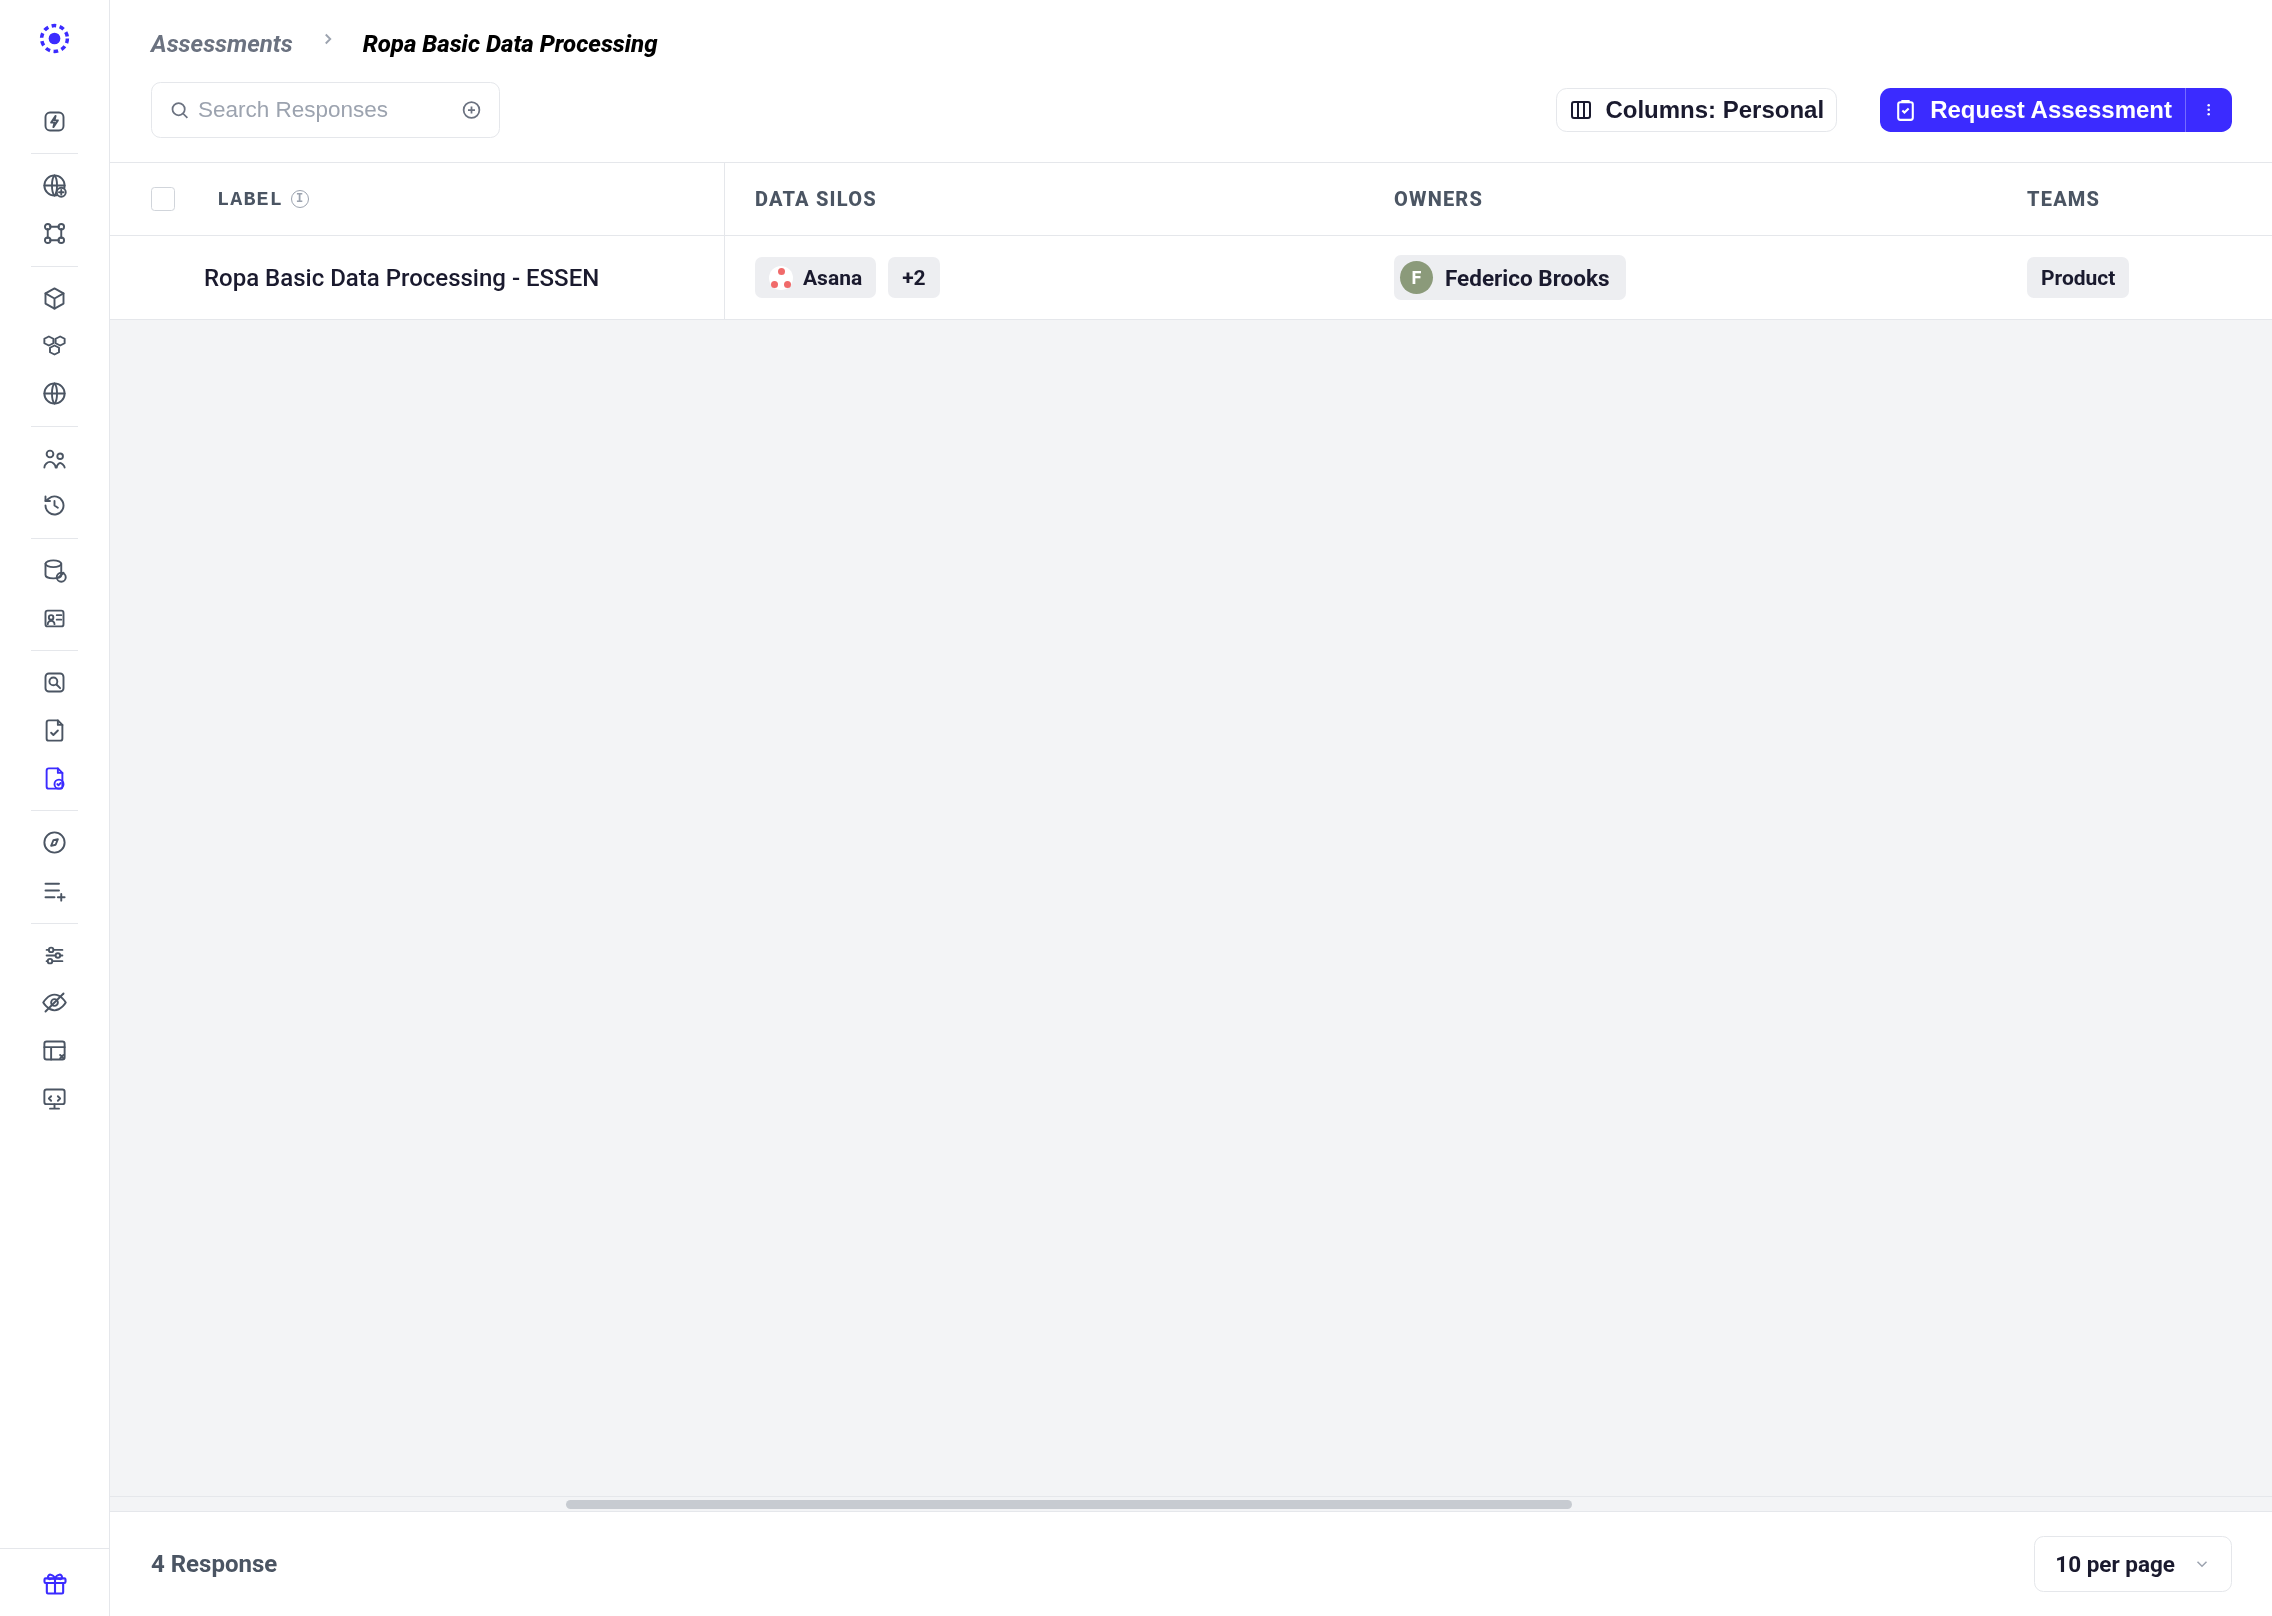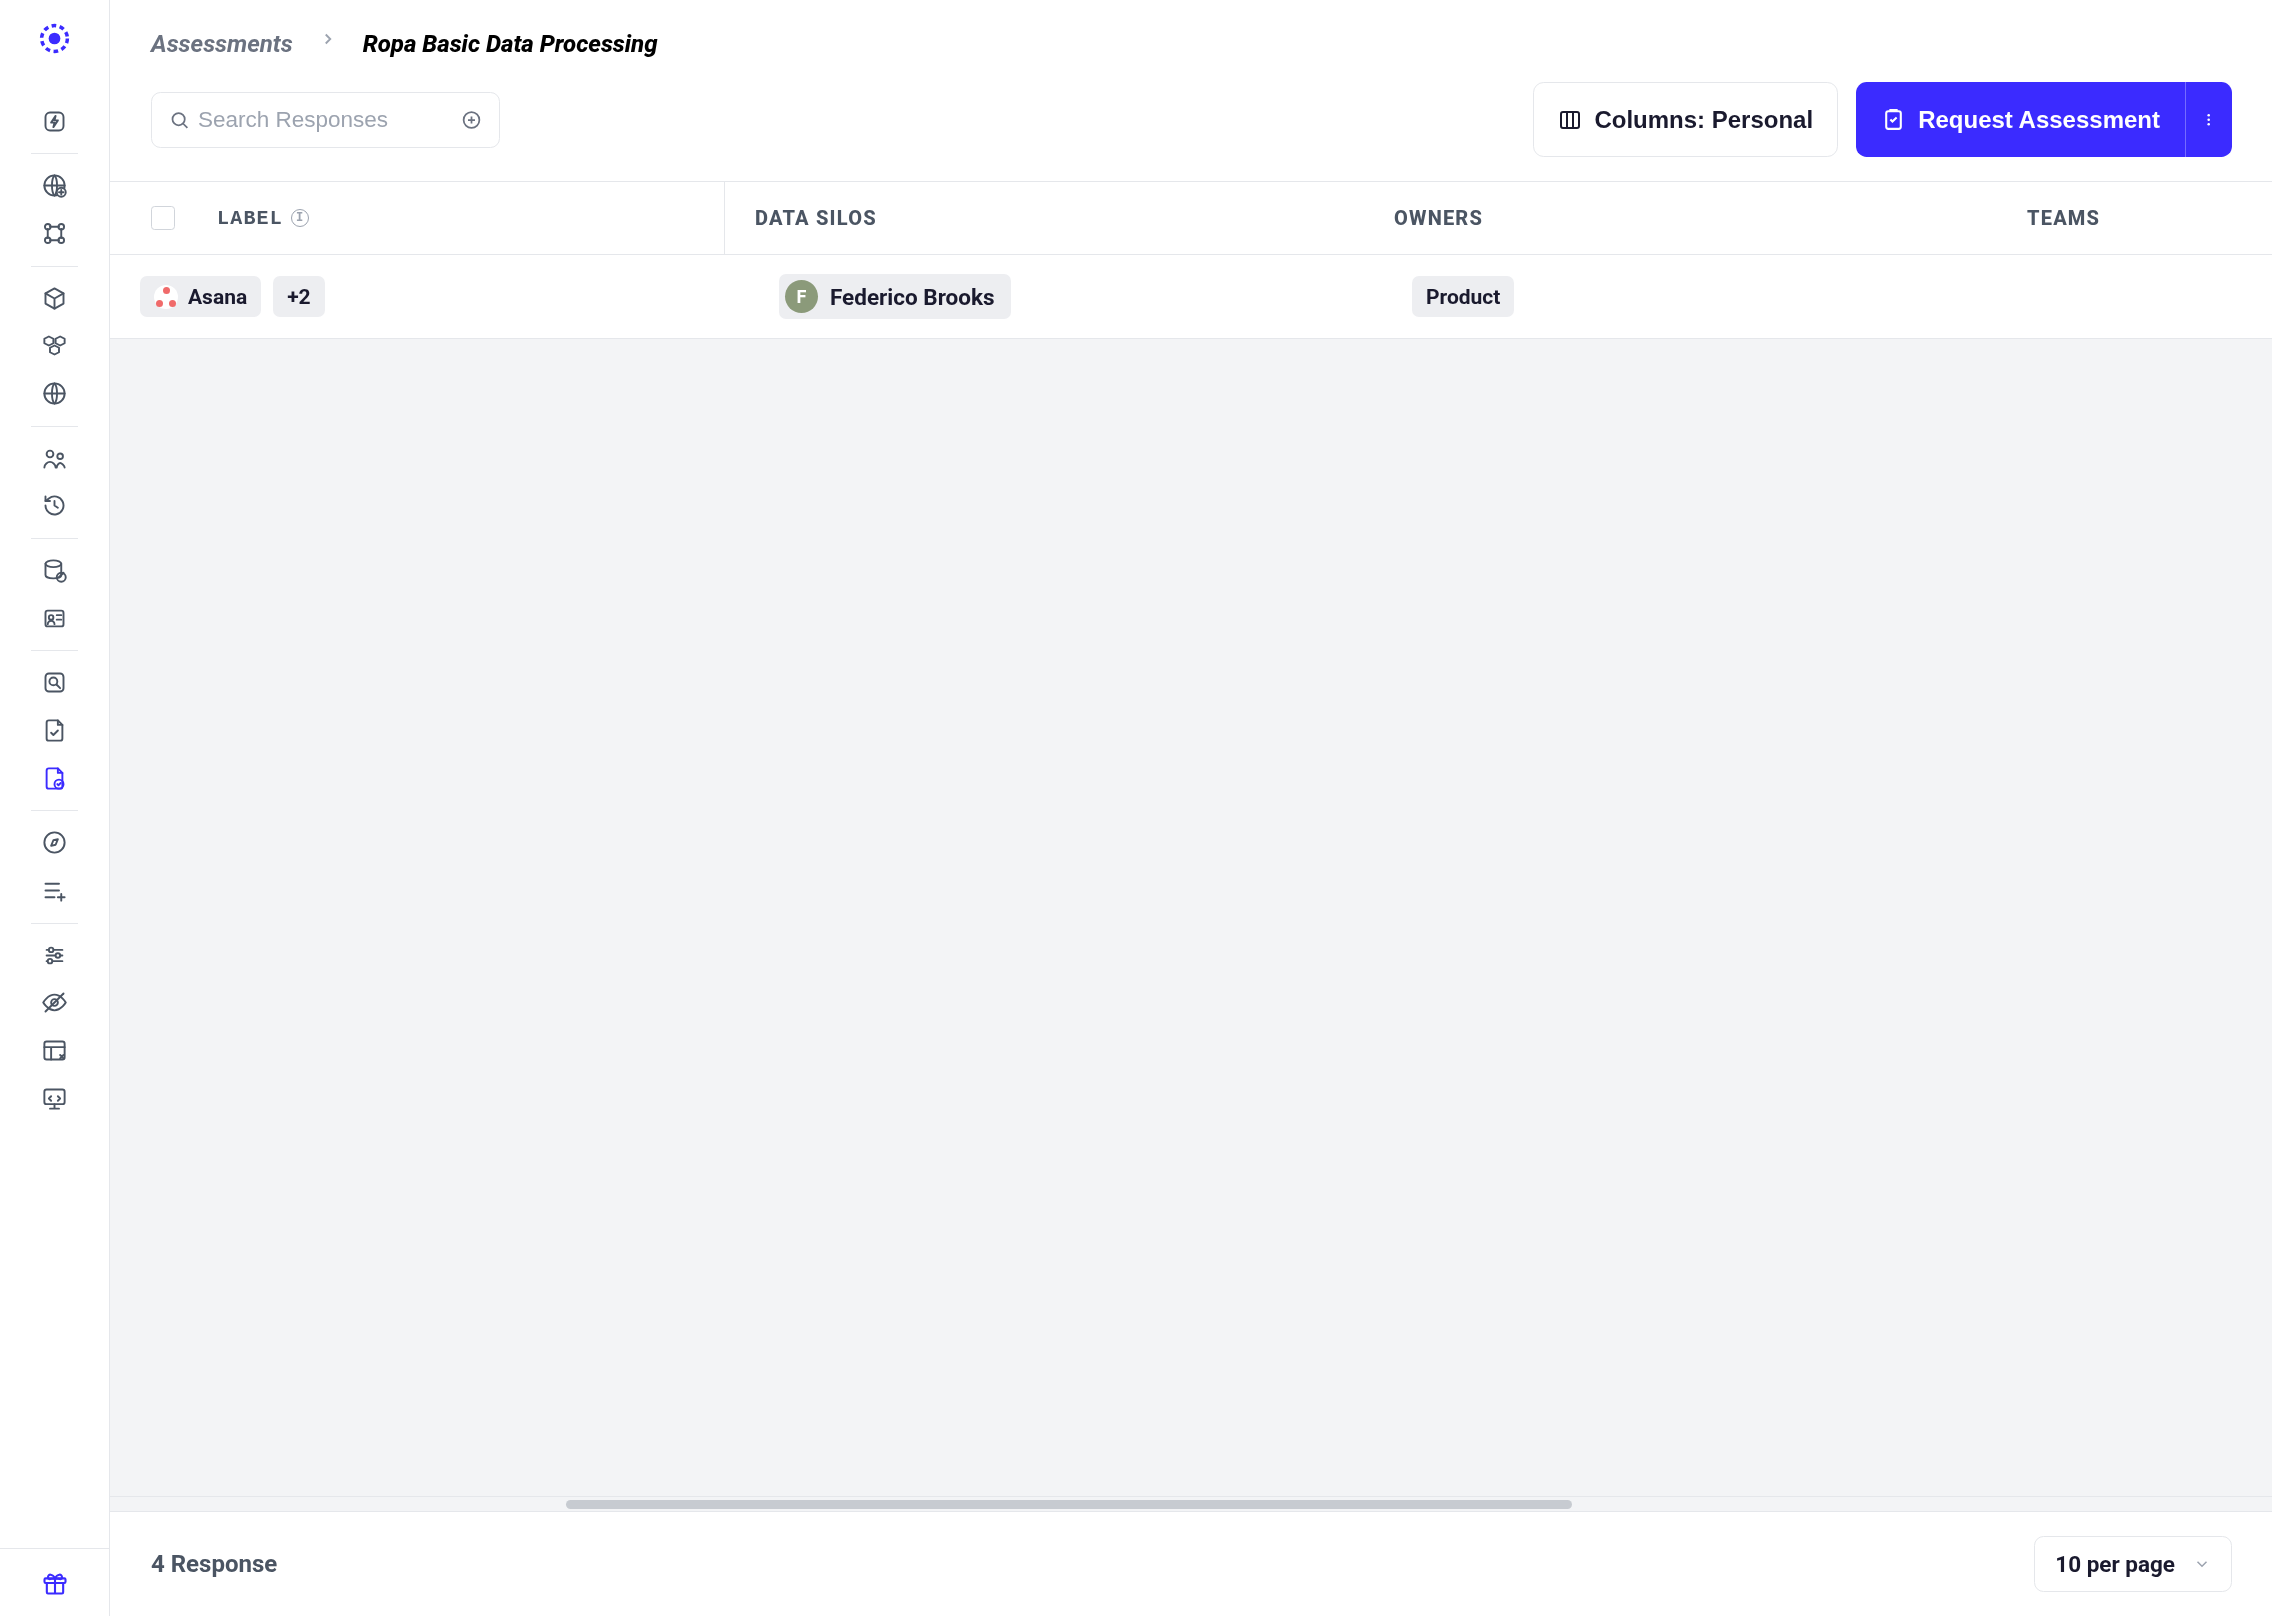--- a/index.html
+++ b/index.html
@@ -18,21 +18,21 @@
 .breadcrumb-link { font-size: 24px; font-weight: 700; color: #6b7280; cursor: pointer; }
 .breadcrumb-current { font-size: 24px; font-weight: 800; color: #000000; }
 .breadcrumb-chevron { color: #9ca3af; }
 .toolbar { display: flex; align-items: center; padding: 0 41px 24px; gap: 12px; }
 .search-wrap { position: relative; width: 349px; }
 .search-input { width: 100%; height: 56px; border: 0.6px solid #e5e7eb; border-radius: 9.5px; padding: 0 59px 0 46px; font-size: 22.5px; color: #1a1a2e; background: #fff; }
 .search-input::placeholder { color: #9ca3af; }
 .search-icon-left { position: absolute; left: 18px; top: 50%; transform: translateY(-50%); color: #6b7280; }
 .search-icon-right { position: absolute; right: 18px; top: 50%; transform: translateY(-50%); color: #6b7280; cursor: pointer; }
 .toolbar-right { margin-left: auto; display: flex; align-items: center; gap: 18px; }
-.btn { display: flex; align-items: center; gap: 12px; height: 75px; padding: 0 24px; border-radius: 10.7px; font-size: 24px; font-weight: 700; cursor: pointer; border: 0.6px solid transparent; }
+.btn { display: flex; align-items: center; gap: 12px; height: 44px; padding: 0 12px; border-radius: 10.7px; font-size: 24px; font-weight: 700; cursor: pointer; border: 0.6px solid transparent; margin-left: 25px; }
 .btn-secondary { background: #fff; border-color: #e5e7eb; color: #1a1a2e; }
 .btn-primary-group { display: flex; }
 .btn-primary { background: #3b2bff; color: #fff; border-radius: 10.7px 0 0 10.7px; }
 .btn-primary-more { background: #3b2bff; color: #fff; border-radius: 0 10.7px 10.7px 0; width: 47px; display: flex; align-items: center; justify-content: center; border-left: 0.6px solid rgba(255,255,255,0.3); cursor: pointer; }
 .table-region { flex: 1; display: flex; flex-direction: column; overflow: hidden; }
 .table-header { display: flex; align-items: center; border-top: 0.6px solid #e5e7eb; border-bottom: 0.6px solid #e5e7eb; background: #fff; }
 .col-label-header { display: flex; align-items: center; gap: 18px; padding: 24px 30px 24px 41px; width: 615px; flex-shrink: 0; border-right: 0.6px solid #e5e7eb; font-family: Liberation Mono, monospace; }
 .checkbox { width: 24px; height: 24px; border: 1.2px solid #d1d5db; border-radius: 3.6px; background: #fff; cursor: pointer; }
 .header-label { font-size: 20px; font-weight: 800; letter-spacing: 1.2px; color: #4b5563; text-transform: uppercase; display: flex; align-items: center; gap: 8.3px; margin-left: 24px; }
 .info-icon { width: 18px; height: 18px; border: 1.2px solid #9ca3af; border-radius: 50%; display: inline-flex; align-items: center; justify-content: center; font-size: 12px; color: #9ca3af; }
@@ -300,20 +300,23 @@
             <span>LABEL</span>
             <span class="info-icon">i</span>
           </span>
         </div>
         <div class="col-generic-header col-datasilo">DATA SILOS</div>
         <div class="col-generic-header col-owners">OWNERS</div>
         <div class="col-generic-header col-teams">TEAMS</div>
       </div>
       <div class="table-body">
         <div class="table-row">
+          <div class="row-label-cell">
+            <span class="row-label-text">Ropa Basic Data Processing  - ESSEN</span>
+          </div>
           <div class="row-cell col-datasilo">
             <span class="chip">
               <span class="chip-icon">
                   <span class="asana-dots">
                     <span></span>
                     <span></span>
                     <span></span>
                   </span>
                 </span>
               <span>Asana</span>

